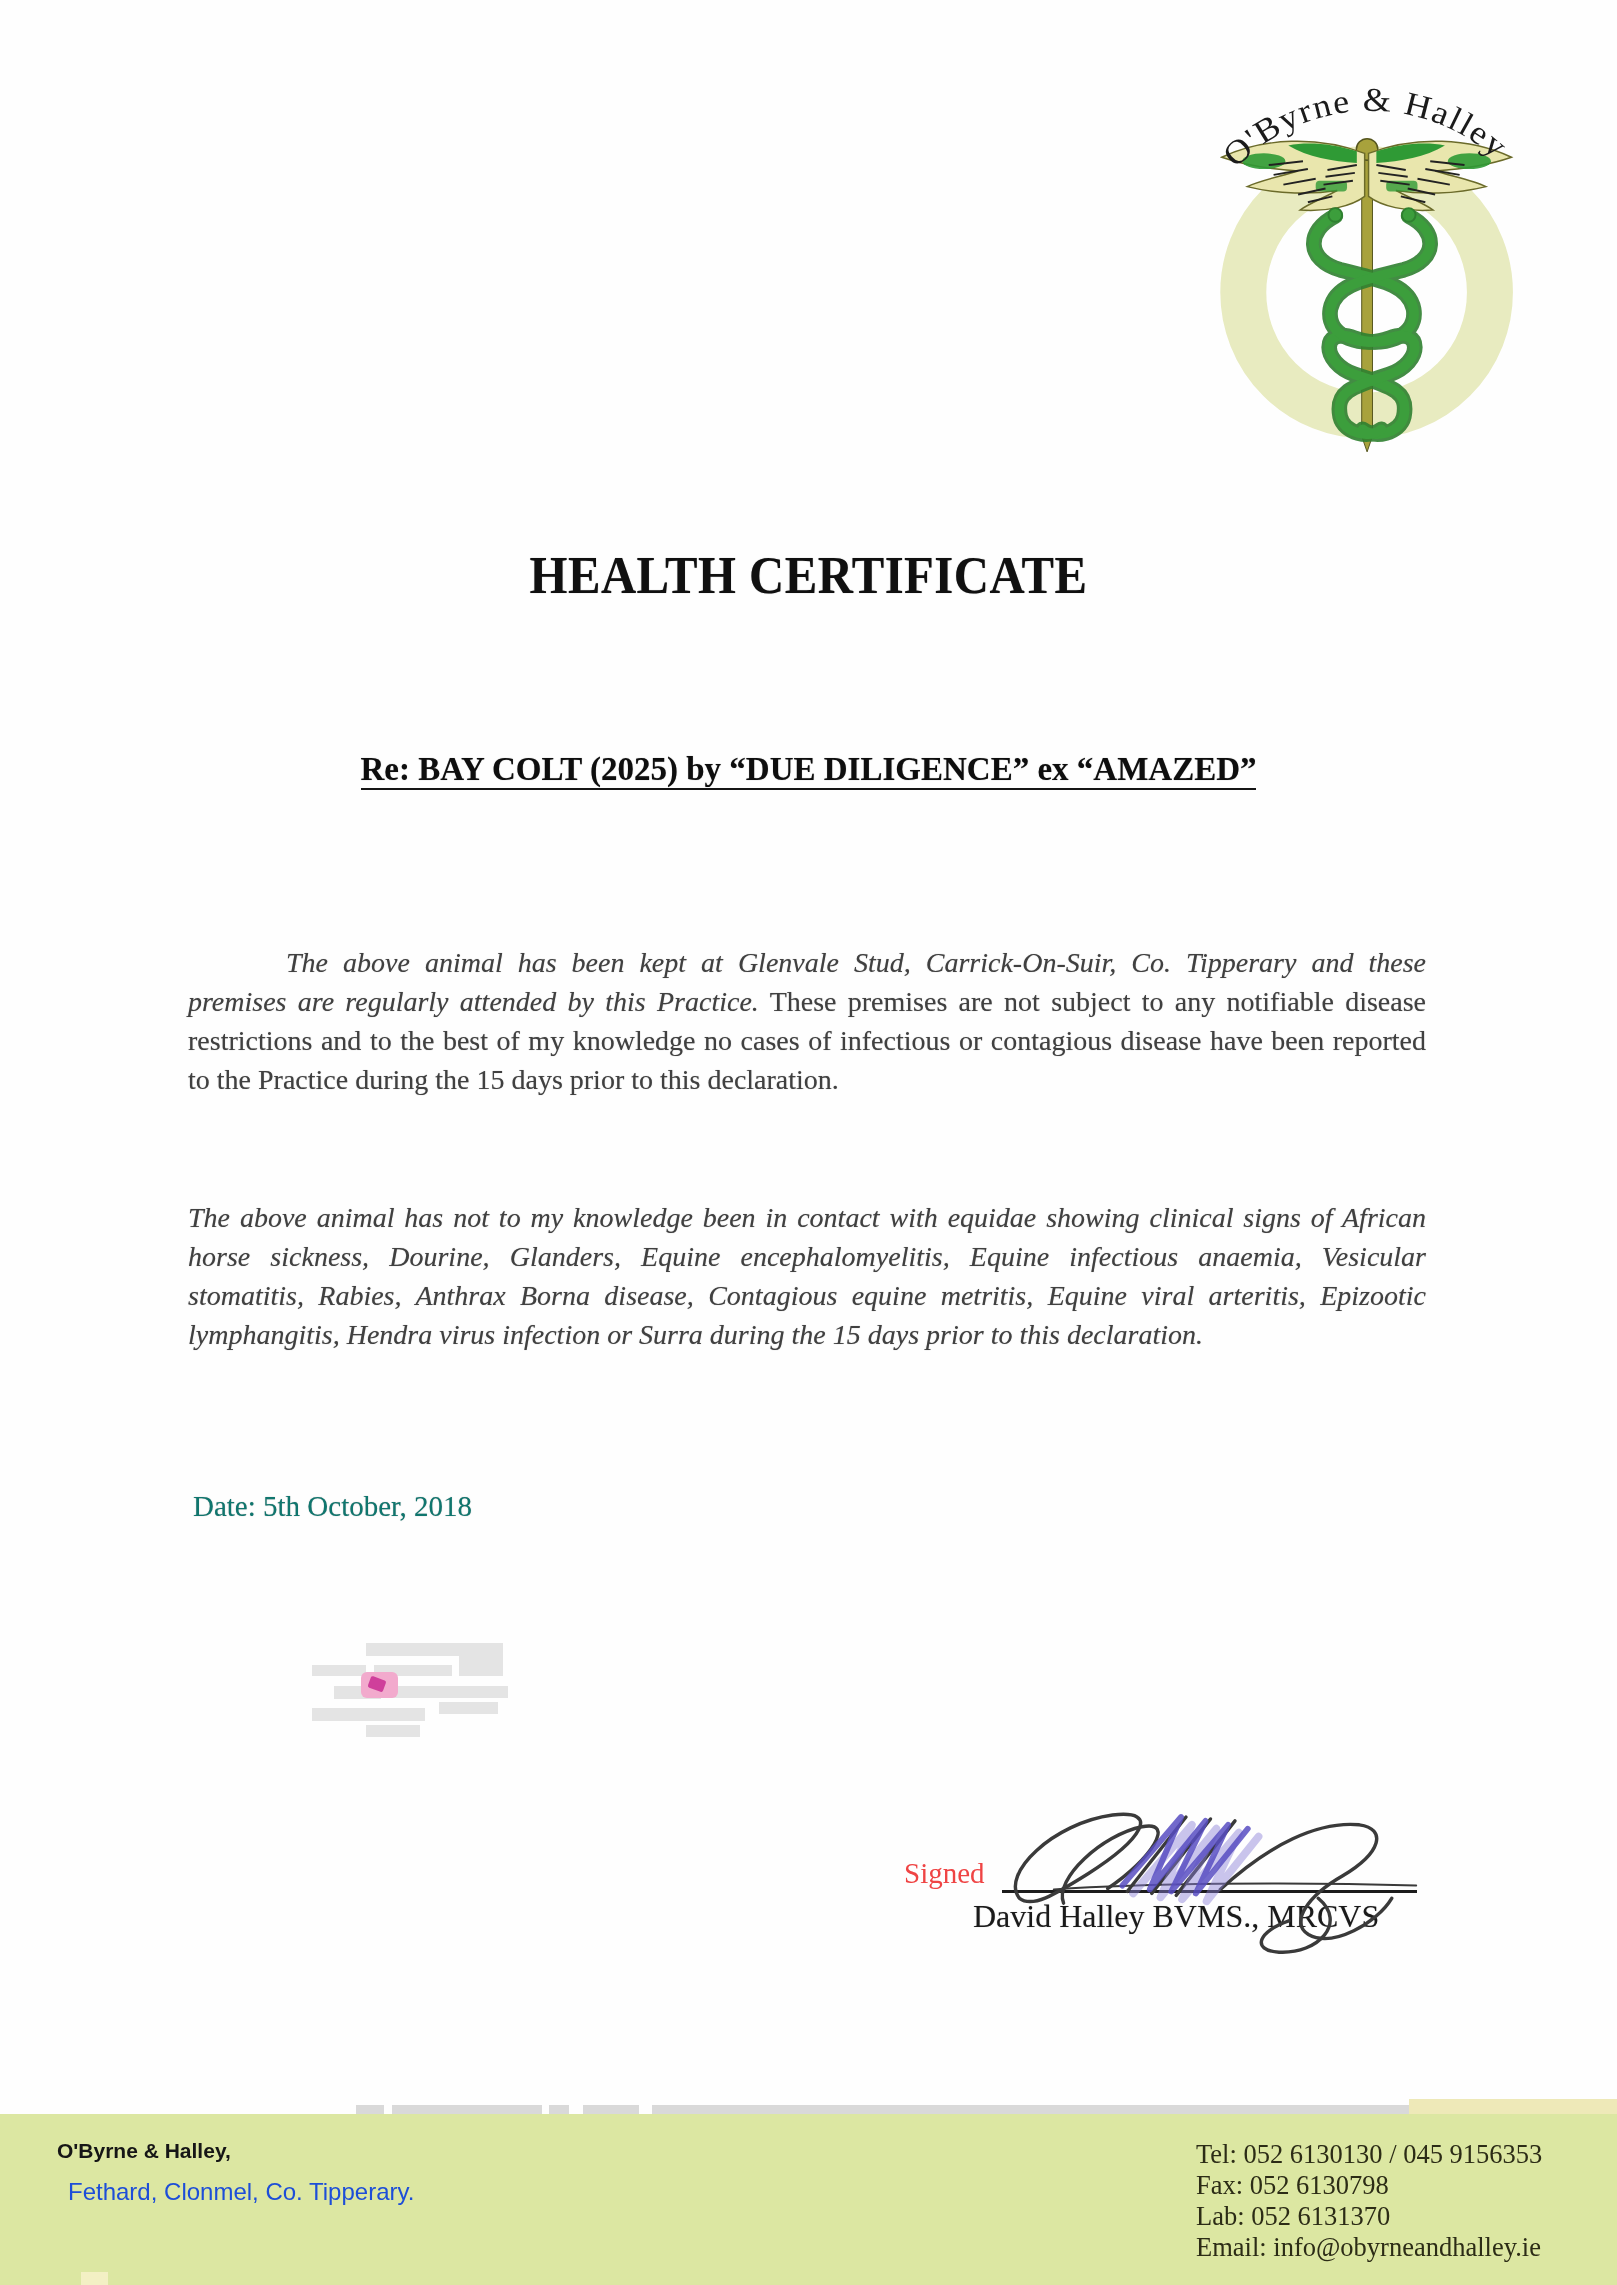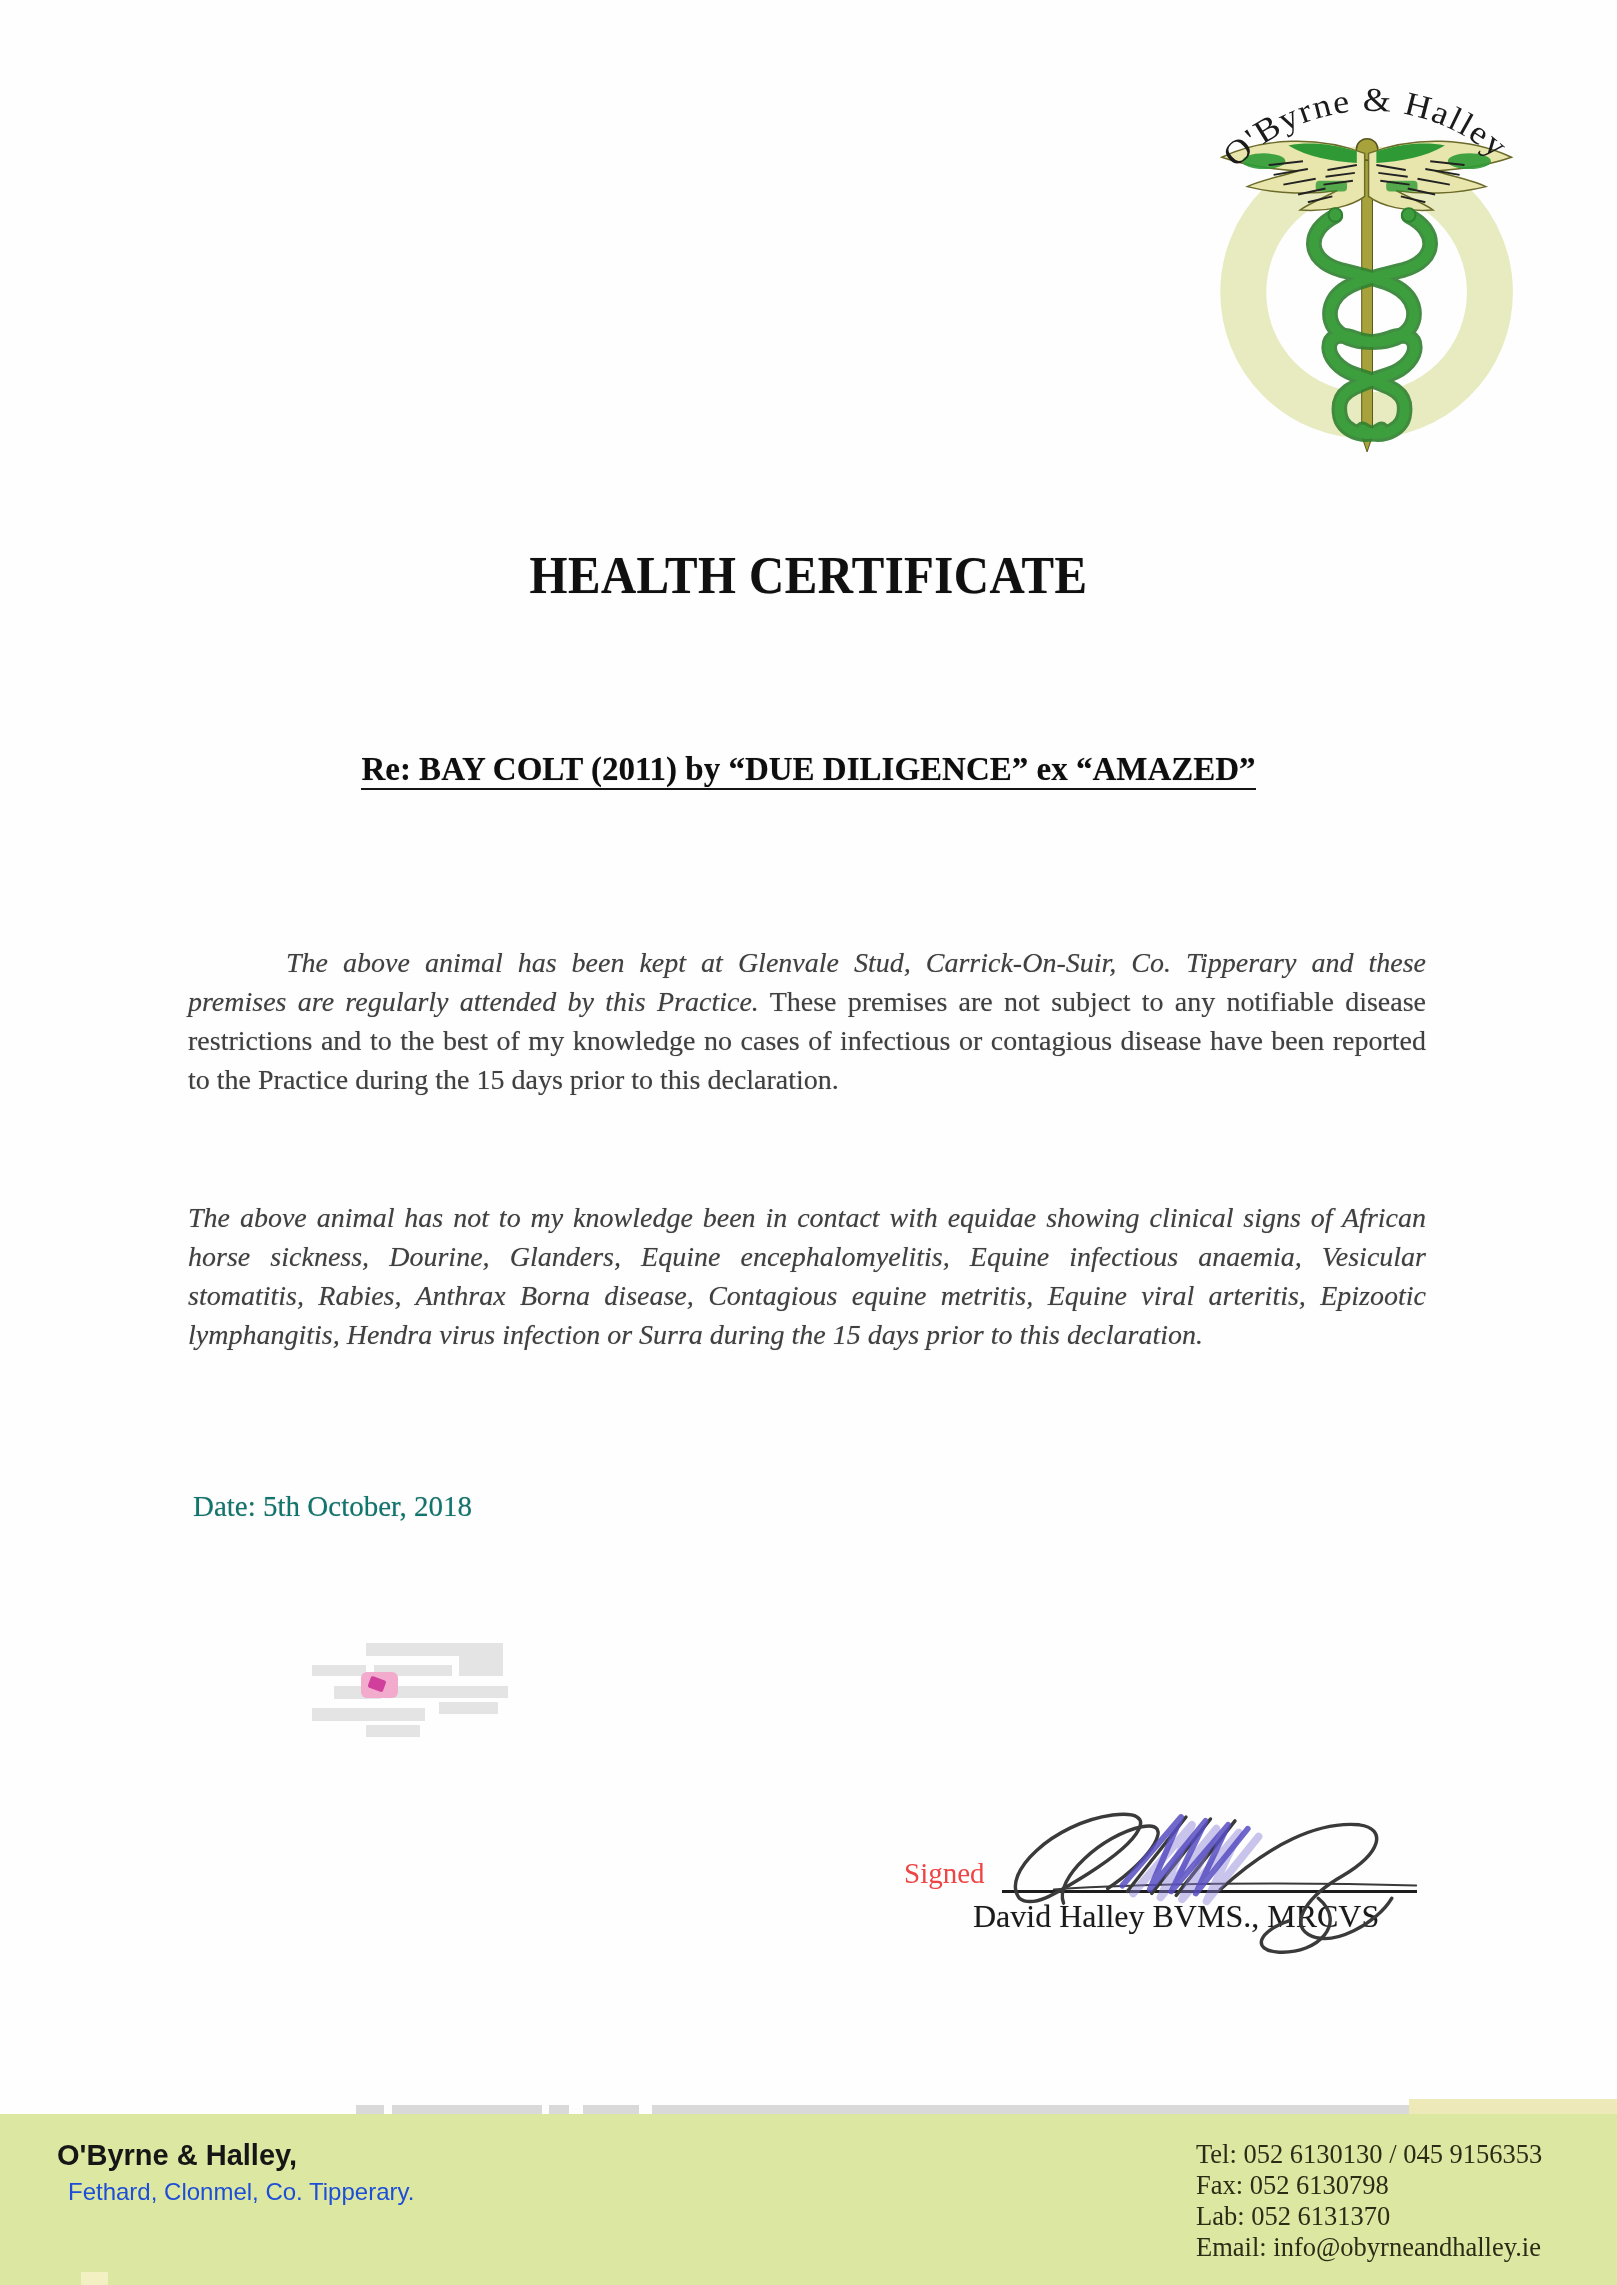--- a/index.html
+++ b/index.html
@@ -41,21 +41,21 @@
   .signed-label{left:904px; top:1857px; font-size:29px; color:#ef4444;}
   .sig-line{left:1002px; top:1890px; width:415px; height:2.9px; background:#1c1c1c;}
   .signatory{left:973px; top:1898px; font-size:32px; color:#1a1a1a;
     text-shadow:0 0 1px rgba(0,0,0,.3);}
   .sig-svg{left:995px; top:1805px; width:431px; height:167px;}
   
   .grayseg{top:2105px; height:10.8px; background:#d9d9d9;}
   .yellowstrip{left:1409px; top:2099px; width:208px; height:15.7px; background:#eee9b8;}
   .band{left:0; top:2114px; width:1617px; height:172px;}
   .practice{left:57px; top:2139px; font-family:"Liberation Sans","DejaVu Sans",sans-serif;
-    font-size:29px; font-weight:bold; color:#161616;}
+    font-size:21px; font-weight:bold; color:#161616;}
   .address{left:68px; top:2178px; font-family:"Liberation Sans","DejaVu Sans",sans-serif;
     font-size:24px; color:#1d4ed8;}
   .contacts{left:1196px; top:2139px; font-size:26.5px; line-height:31px; color:#2c2c16;}
   .cornerdot{left:81px; top:2272px; width:27.4px; height:13.7px; background:#f3f0c4;}
 </style>
 </head>
 <body>
 
 <div class="page">
 
@@ -105,21 +105,21 @@
 
       <text font-family="Liberation Serif, DejaVu Serif, serif" font-size="34" fill="#1b1b1b" letter-spacing="1.5">
         <textPath href="#arcpath" startOffset="2" textLength="295" lengthAdjust="spacingAndGlyphs">O'Byrne &amp; Halley</textPath>
       </text>
     </svg>
   </div>
 
   <div class="abs title">HEALTH CERTIFICATE</div>
 
   <div class="abs subject">
-    <div><span class="u">Re: BAY COLT (2011) by “DUE DILIGENCE” ex “AMAZED”</span></div>
+    <div><span class="u">Re: BAY COLT (2025) by “DUE DILIGENCE” ex “AMAZED”</span></div>
   </div>
 
   <p class="abs para para1"><span class="italic">The above animal has been kept at Glenvale Stud, Carrick-On-Suir, Co. Tipperary and these premises are regularly attended by this Practice.</span><span> These premises are not subject to any notifiable disease restrictions and to the best of my knowledge no cases of infectious or contagious disease have been reported to the Practice during the 15 days prior to this declaration.</span></p>
 
   <p class="abs para para2">The above animal has not to my knowledge been in contact with equidae showing clinical signs of African horse sickness, Dourine, Glanders, Equine encephalomyelitis, Equine infectious anaemia, Vesicular stomatitis, Rabies, Anthrax Borna disease, Contagious equine metritis, Equine viral arteritis, Epizootic lymphangitis, Hendra virus infection or Surra during the 15 days prior to this declaration.</p>
 
   <div class="abs dateline">Date: 5th October, 2018</div>
 
   <div class="abs stamp">
     <div class="g" style="left:54px;top:0;width:113px;height:12.7px"></div>

